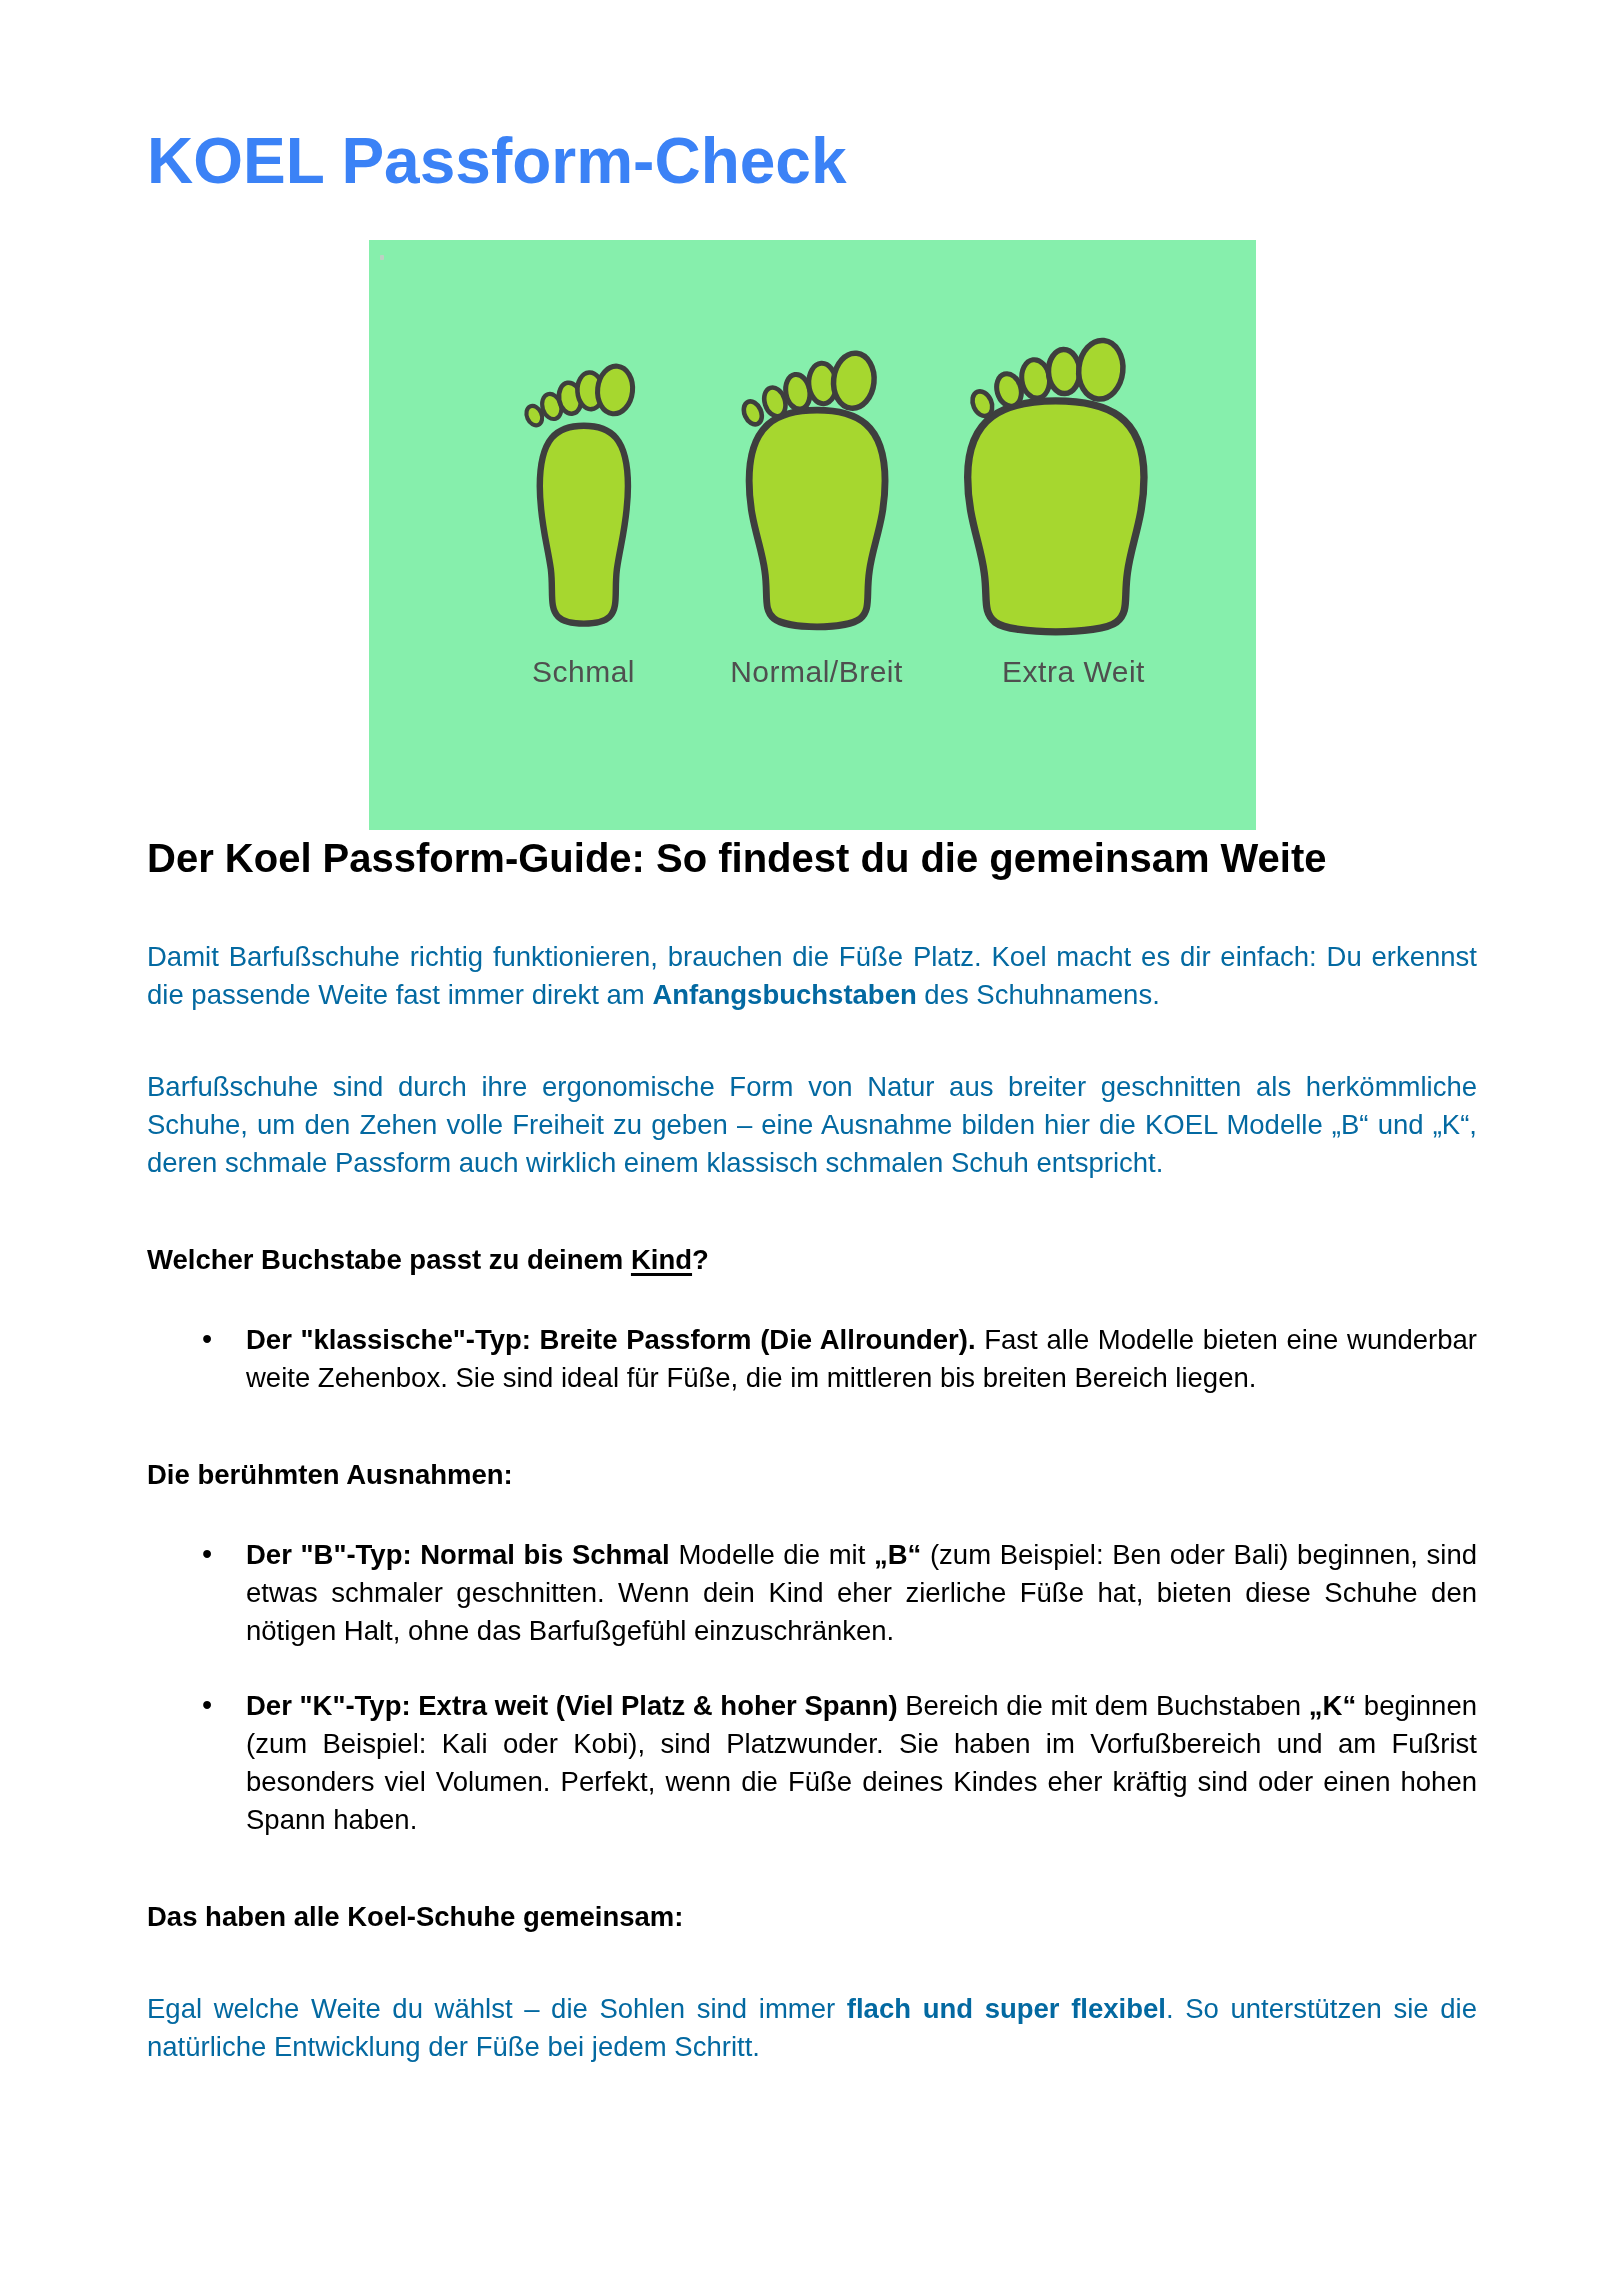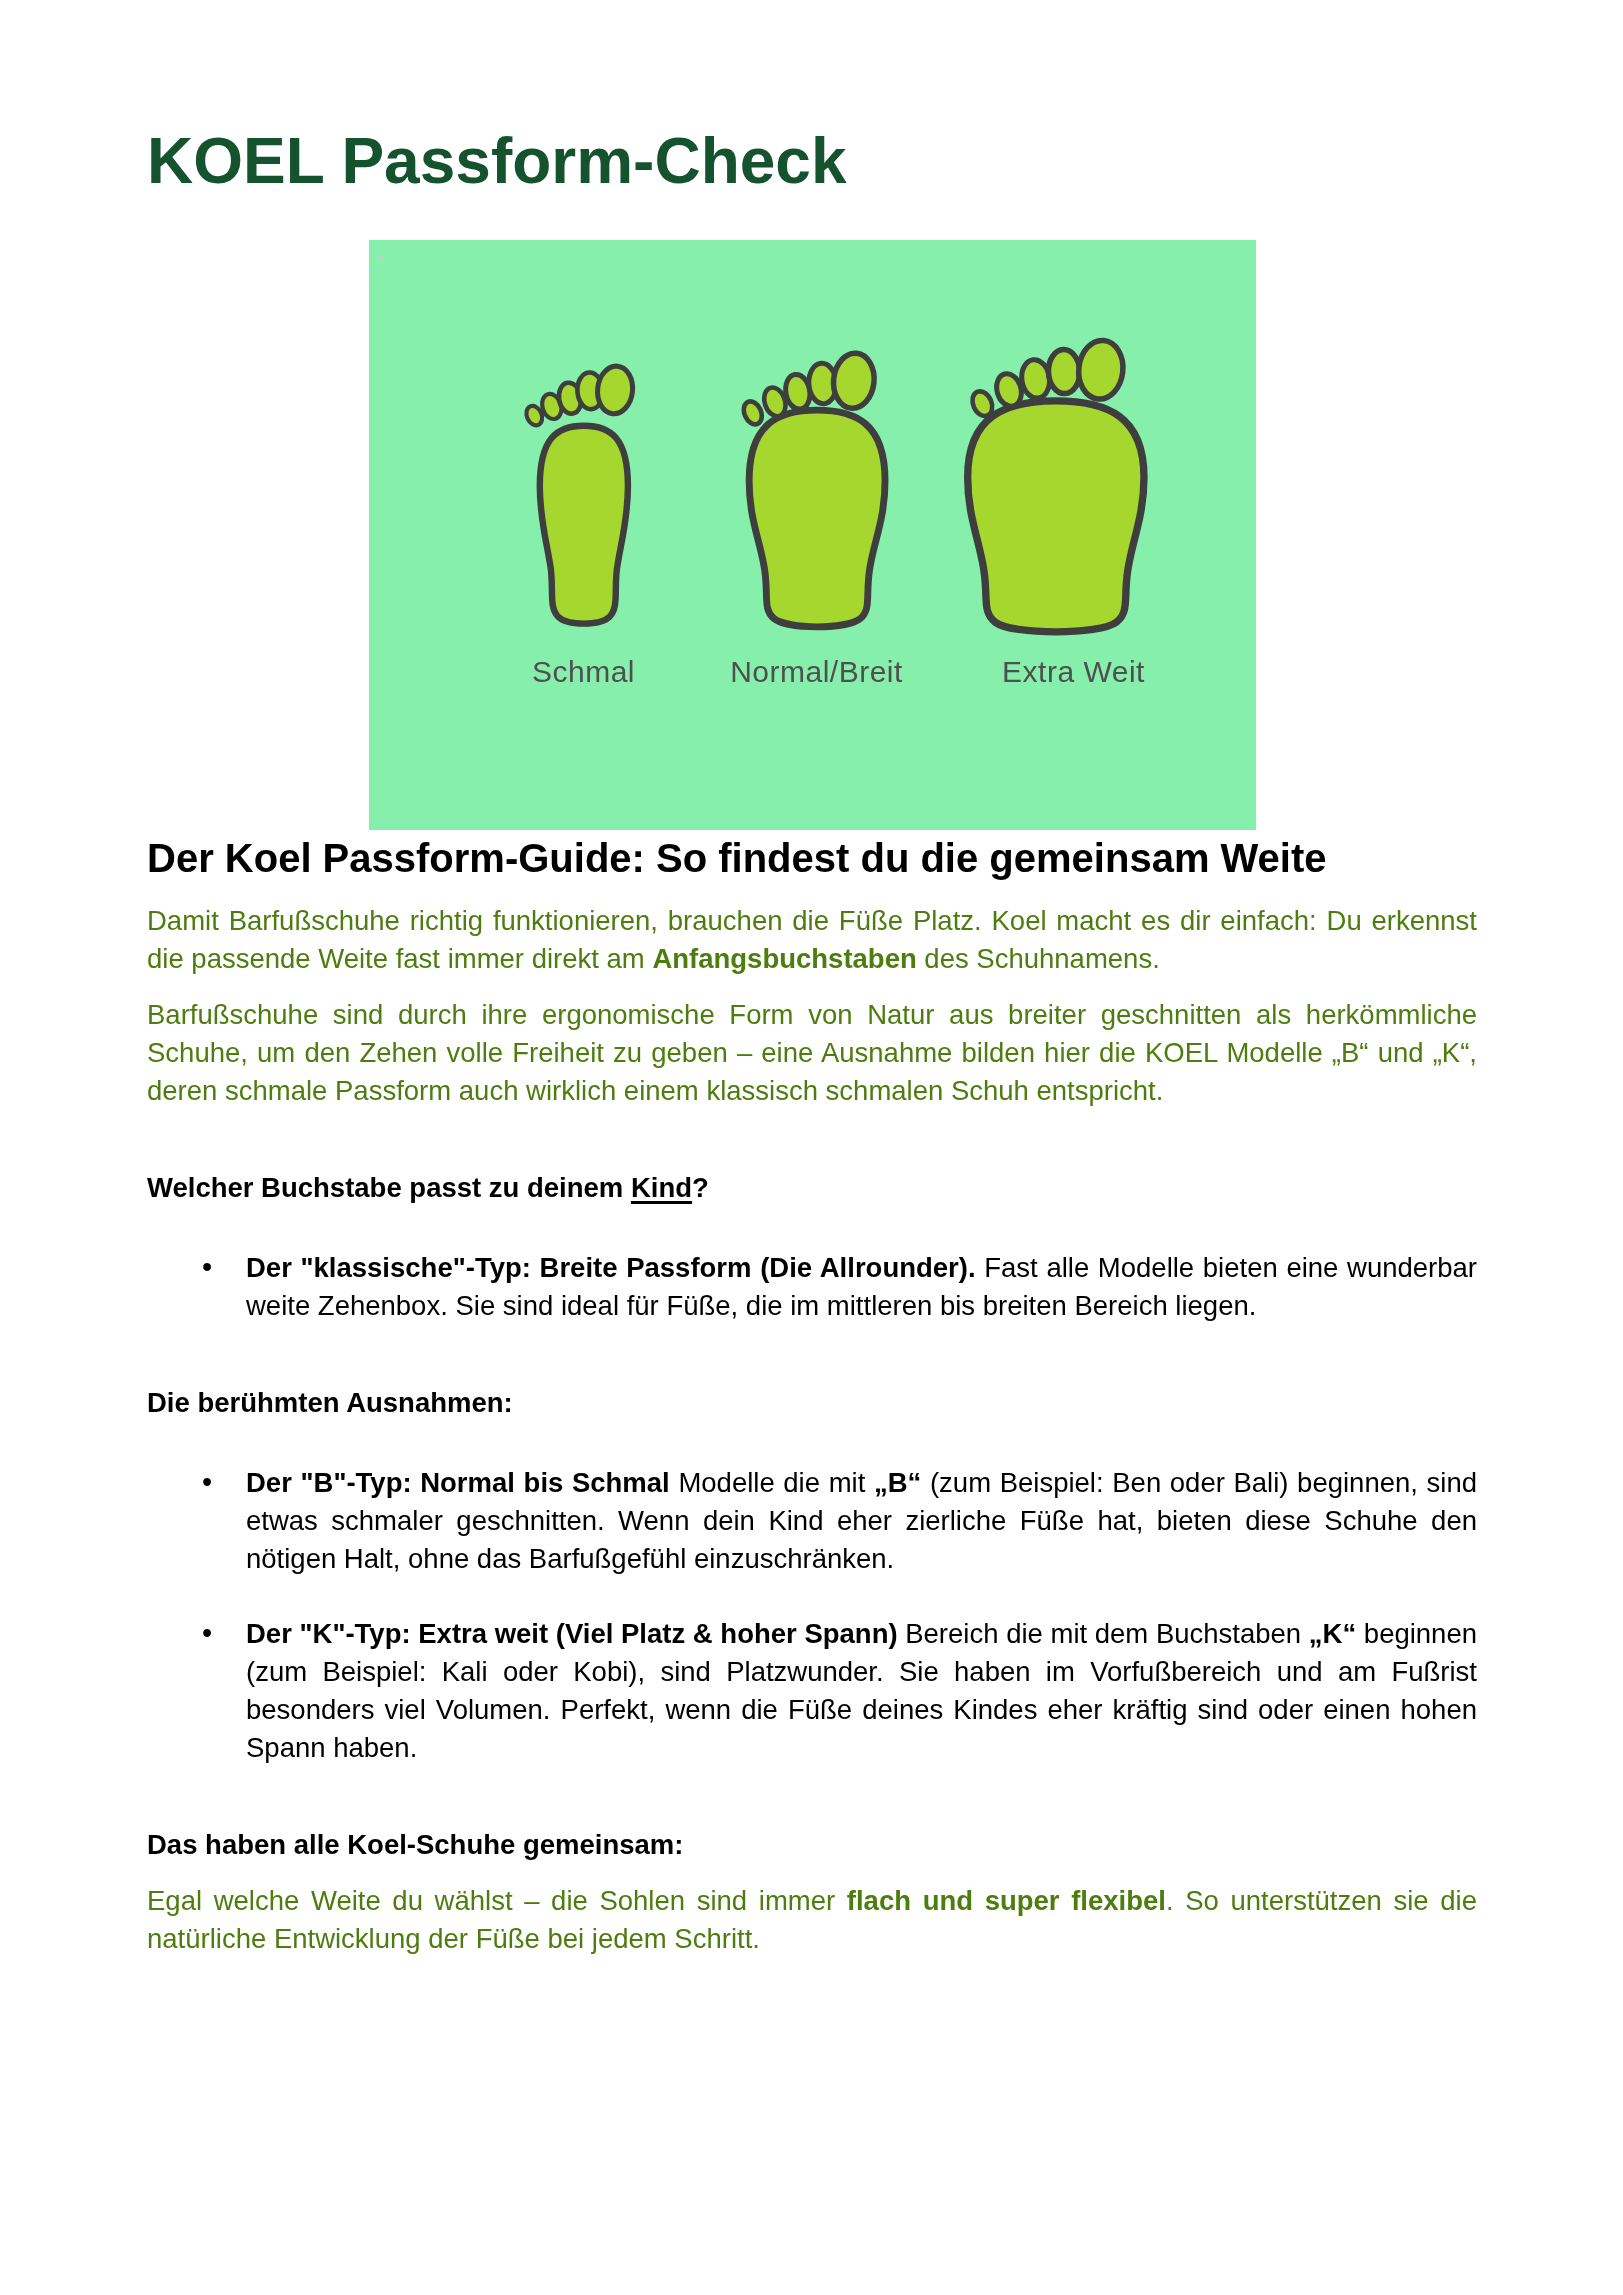--- a/index.html
+++ b/index.html
@@ -12,21 +12,21 @@
   }
   .page { width: 1624px; height: 2296px; position: relative; }
   .content { padding: 0 147px; }
 
   h1.doc-title {
     margin-top: 125px;
     font-size: 64px;
     line-height: 1.15;
     font-weight: bold;
     letter-spacing: 0px;
-    color: #14532d;
+    color: #3b82f6;
   }
 
   .figure {
     position: relative;
     width: 887px;
     height: 590px;
     margin: 41px auto 0 auto;
     background: #86efac;
   }
   .figure svg { position: absolute; left: 0; top: 0; }
@@ -49,23 +49,23 @@
     margin-top: 3.7px;
     font-size: 40px;
     line-height: 51px;
     font-weight: bold;
     color: #000;
   }
 
   .para {
     font-size: 27.5px;
     line-height: 38px;
-    margin-top: 18px;
+    margin-top: 54px;
     text-align: justify;
-    color: #4d7c0f;
+    color: #0369a1;
   }
   .subhead {
     font-size: 27.5px;
     line-height: 38px;
     margin-top: 59px;
     font-weight: bold;
     text-align: left;
   }
   .subhead .u { text-decoration: underline; text-underline-offset: 3.7px; text-decoration-thickness: 2.8px; }
 

